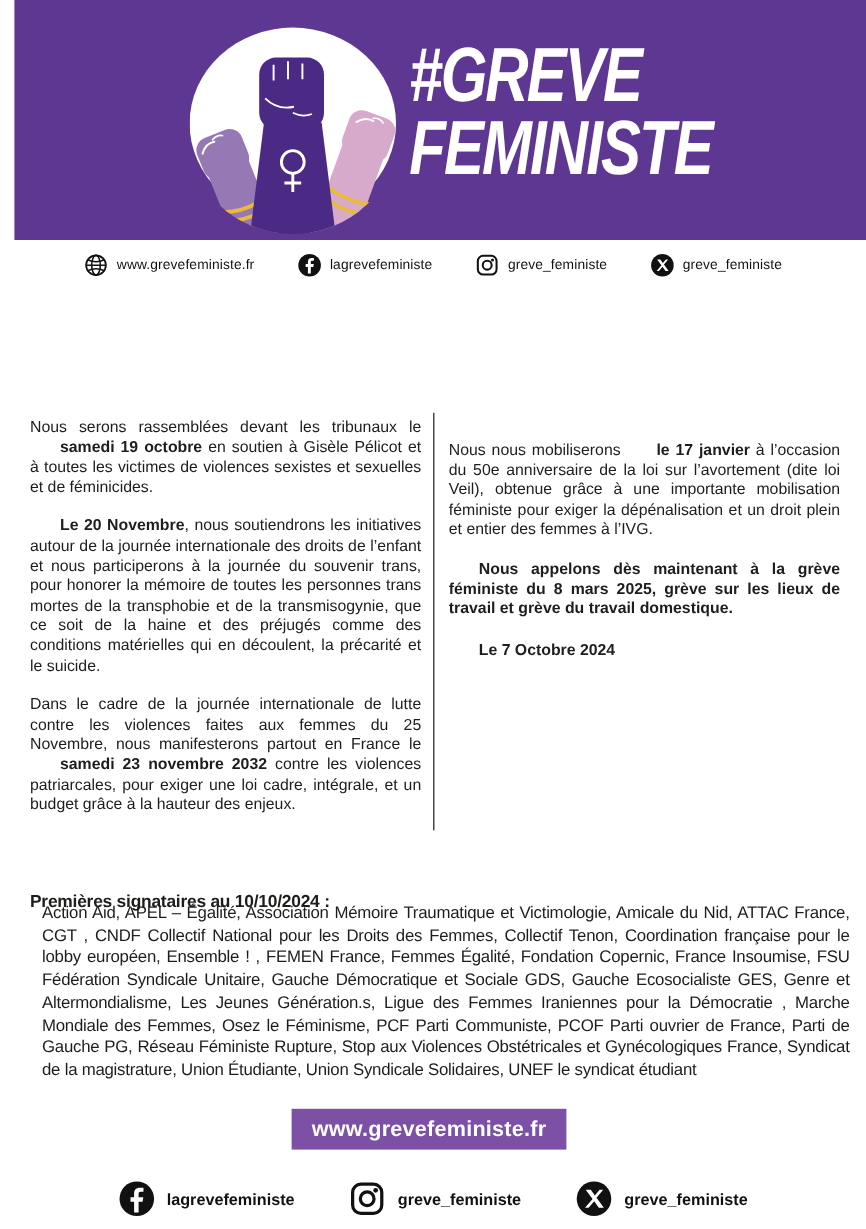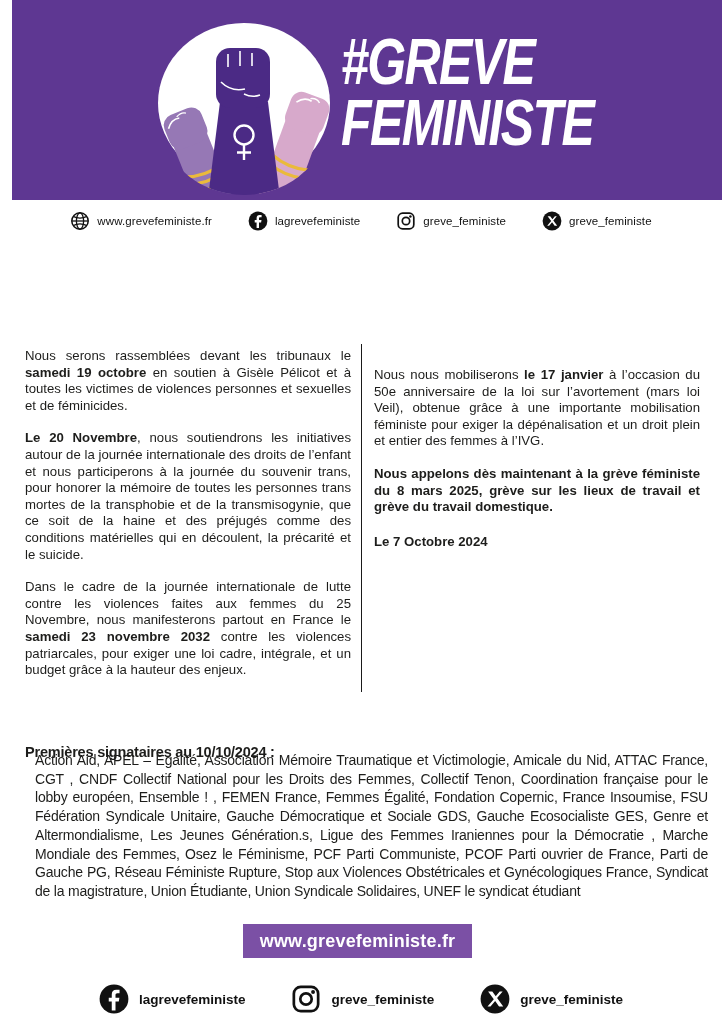--- a/index.html
+++ b/index.html
@@ -19,21 +19,21 @@
   .social-top .item{display:flex;align-items:center;gap:7px;cursor:pointer;}
   .social-top .label{font-size:11.5px;font-weight:400;color:#111;letter-spacing:0.1px;}
   .icon-20{width:20px;height:20px;display:block;}
 
   
   .col{position:absolute;font-size:13.2px;line-height:16.6px;text-align:justify;}
   .col p{margin:0 0 16px 0;}
   .col-left{left:25px;top:348px;width:326px;}
   .col-right{left:374px;top:367px;width:326px;}
   .divider{position:absolute;left:361px;top:344px;width:1px;height:348px;background:#1a1a1a;}
-  .b{font-weight:700;}
+  .b{font-weight:700;margin-left:25px;}
   .date-line{margin-top:18px !important;}
 
   
   .sig-heading{position:absolute;left:25px;top:712px;font-size:14.5px;font-weight:700;
                letter-spacing:-0.2px;margin-top:32px;}
   .sig-list{position:absolute;left:35px;top:751px;width:673px;font-size:14px;line-height:18.7px;
             text-align:justify;letter-spacing:-0.2px;}
 
   
   .web-button{position:absolute;left:243px;top:924px;width:229px;height:34px;background:#7b50a5;
@@ -132,29 +132,29 @@
     <div class="item">
       <svg class="icon-20" viewBox="0 0 20 20">
         <circle cx="10" cy="10" r="9.4" fill="#111"></circle>
         <path d="M5.6 5.2 h2.6 l2.2 3 2.5-3 h1.9 l-3.5 4.2 3.9 5.4 h-2.6 l-2.5-3.5-3 3.5 H5.2 l4-4.7 Z" fill="#ffffff"></path>
       </svg>
       <span class="label">greve_feministe</span>
     </div>
   </div>
 
   <div class="col col-left">
-    <p><span>Nous serons rassemblées devant les tribunaux le </span><span class="b">samedi 19 octobre</span><span> en soutien à Gisèle Pélicot et à toutes les victimes de violences personnes et sexuelles et de féminicides.</span></p>
+    <p><span>Nous serons rassemblées devant les tribunaux le </span><span class="b">samedi 19 octobre</span><span> en soutien à Gisèle Pélicot et à toutes les victimes de violences sexistes et sexuelles et de féminicides.</span></p>
     <p><span class="b">Le 20 Novembre</span><span>, nous soutiendrons les initiatives autour de la journée internationale des droits de l’enfant et nous participerons à la journée du souvenir trans, pour honorer la mémoire de toutes les personnes trans mortes de la transphobie et de la transmisogynie, que ce soit de la haine et des préjugés comme des conditions matérielles qui en découlent, la précarité et le suicide.</span></p>
     <p><span>Dans le cadre de la journée internationale de lutte contre les violences faites aux femmes du 25 Novembre, nous manifesterons partout en France le </span><span class="b">samedi 23 novembre 2032</span><span> contre les violences patriarcales, pour exiger une loi cadre, intégrale, et un budget grâce à la hauteur des enjeux.</span></p>
   </div>
 
   <div class="divider"></div>
 
   <div class="col col-right">
-    <p><span>Nous nous mobiliserons </span><span class="b">le 17 janvier</span><span> à l’occasion du 50e anniversaire de la loi sur l’avortement (mars loi Veil), obtenue grâce à une importante mobilisation féministe pour exiger la dépénalisation et un droit plein et entier des femmes à l’IVG.</span></p>
+    <p><span>Nous nous mobiliserons </span><span class="b">le 17 janvier</span><span> à l’occasion du 50e anniversaire de la loi sur l’avortement (dite loi Veil), obtenue grâce à une importante mobilisation féministe pour exiger la dépénalisation et un droit plein et entier des femmes à l’IVG.</span></p>
     <p><span class="b">Nous appelons dès maintenant à la grève féministe du 8 mars 2025, grève sur les lieux de travail et grève du travail domestique.</span></p>
     <p class="date-line"><span class="b">Le 7 Octobre 2024</span></p>
   </div>
 
   <div class="sig-heading">Premières signataires au 10/10/2024 :</div>
   <div class="sig-list">Action Aid, APEL – Égalité, Association Mémoire Traumatique et Victimologie, Amicale du Nid, ATTAC France, CGT , CNDF Collectif National pour les Droits des Femmes, Collectif Tenon, Coordination française pour le lobby européen, Ensemble ! , FEMEN France, Femmes Égalité, Fondation Copernic, France Insoumise, FSU Fédération Syndicale Unitaire, Gauche Démocratique et Sociale GDS, Gauche Ecosocialiste GES, Genre et Altermondialisme, Les Jeunes Génération.s, Ligue des Femmes Iraniennes pour la Démocratie , Marche Mondiale des Femmes, Osez le Féminisme, PCF Parti Communiste, PCOF Parti ouvrier de France, Parti de Gauche PG, Réseau Féministe Rupture, Stop aux Violences Obstétricales et Gynécologiques France, Syndicat de la magistrature, Union Étudiante, Union Syndicale Solidaires, UNEF le syndicat étudiant</div>
 
   <div class="web-button">www.grevefeministe.fr</div>
 
   <div class="social-bottom">

